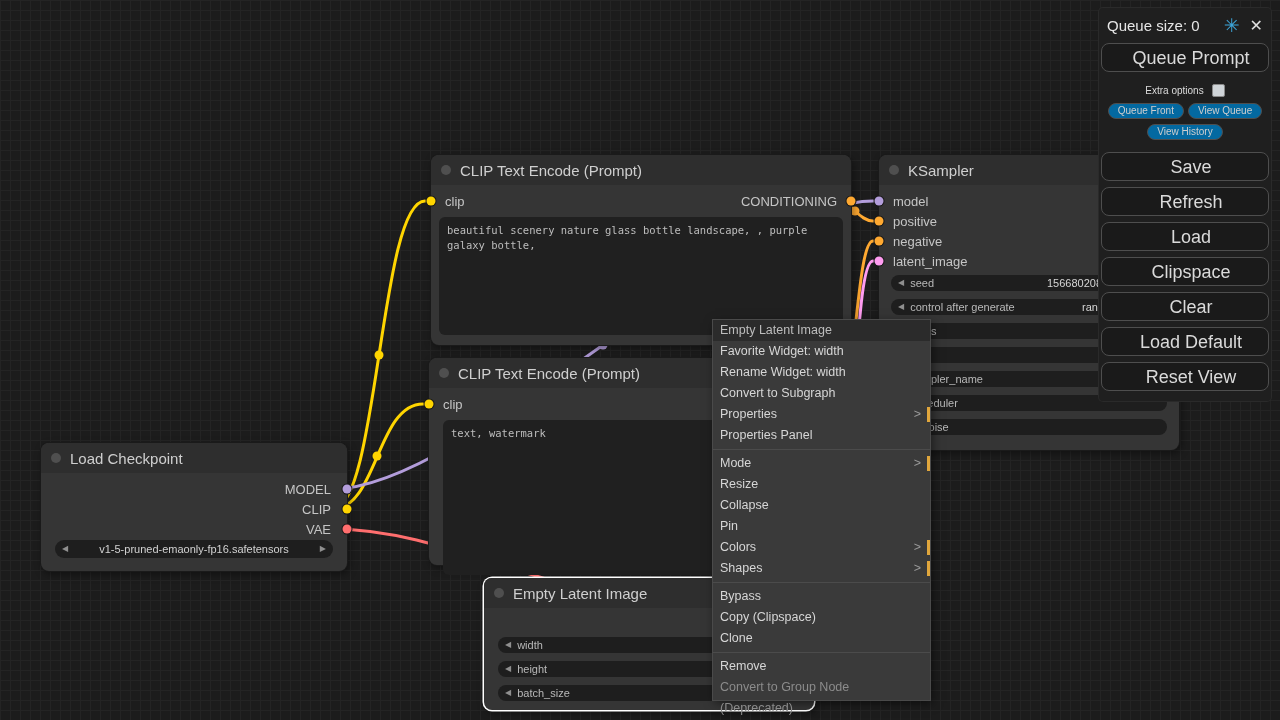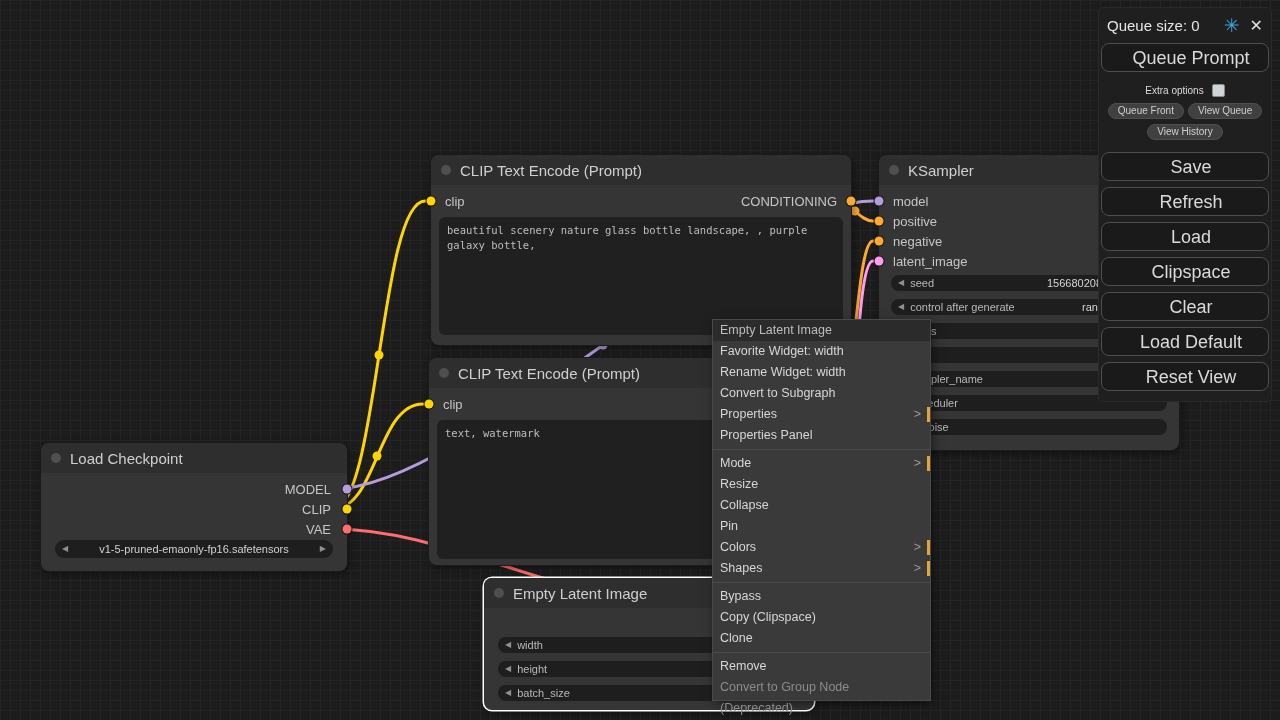--- a/index.html
+++ b/index.html
@@ -83,21 +83,21 @@
     background:#1a1a1a; border:1px solid #4e4e4e; border-radius:8px;
     color:#dadada; font-size:18px; text-align:center; line-height:26px;
     font-family:"Liberation Sans", sans-serif;
     padding-left:12px;
   }
   .extras { display:flex; align-items:center; justify-content:center; margin-top:10px; height:16px; }
   .extras .xlabel { color:#dcdcdc; font-size:10px; }
   .chk { width:13px; height:13px; background:#cfd4d8; border:1px solid #888; border-radius:2px; margin-left:8px; }
   .smallrow { display:flex; justify-content:center; gap:4px; margin-top:5px; }
   .pbtn-sm {
-    height:16px; background:#404040; border:1px solid #4e4e4e; border-radius:8px;
+    height:16px; background:#0369a1; border:1px solid #4e4e4e; border-radius:8px;
     color:#cfcfcf; font-size:10px; line-height:14px; padding:0 9px; text-align:center;
     font-family:"Liberation Sans", sans-serif;
   }
   .bigs { margin-top:12px; }
 </style>
 </head>
 <body>
 
 <svg id="wires" width="1280" height="720">
   <path d="M333,509 C 378,509 380,201 425,201" stroke="#FFD500" stroke-width="3" fill="none" stroke-linecap="round"></path>
@@ -127,21 +127,21 @@
 
 <div class="node" style="left:415px; top:358px; width:422px; height:207px;">
   <div class="node-title">
     <span class="tdot"></span>
     <span class="ntitle">CLIP Text Encode (Prompt)</span>
   </div>
   <span class="slot-dot dot-clip" style="left:0; top:46px;"></span>
   <span class="slot-label" style="left:14px; top:46px;">clip</span>
   <span class="slot-label right" style="right:14px; top:46px;">CONDITIONING</span>
   <span class="slot-dot dot-cond" style="left:422px; top:46px;"></span>
-  <div class="ta" style="left:8px; top:62px; width:406px; height:139px;">text, watermark</div>
+  <div class="ta" style="left:14px; top:62px; width:406px; height:155px;">text, watermark</div>
 </div>
 
 <div class="node" style="left:27px; top:443px; width:306px; height:128px;">
   <div class="node-title">
     <span class="tdot"></span>
     <span class="ntitle">Load Checkpoint</span>
   </div>
   <span class="slot-label right" style="right:16px; top:46px;">MODEL</span>
   <span class="slot-dot dot-model" style="left:306px; top:46px;"></span>
   <span class="slot-label right" style="right:16px; top:66px;">CLIP</span>

